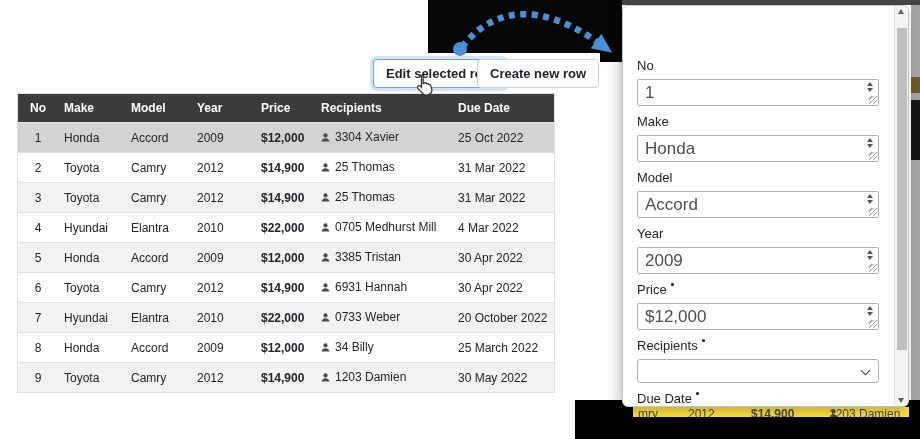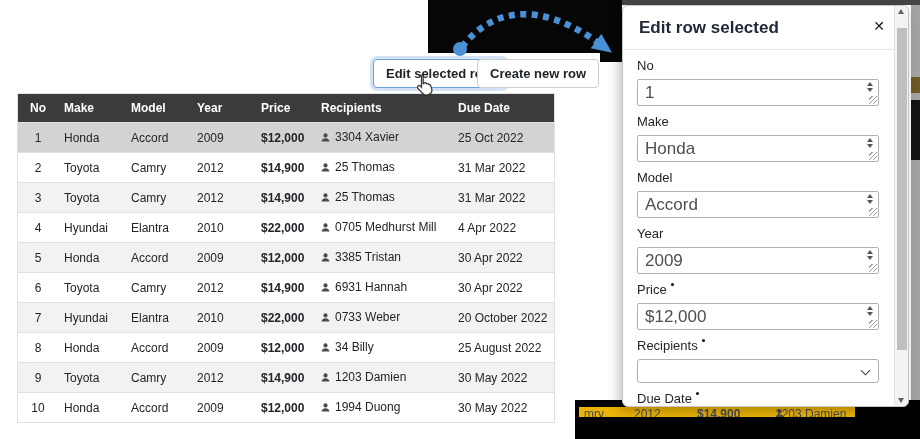--- a/index.html
+++ b/index.html
@@ -10,22 +10,22 @@
   }
   
   .arrow-bg{position:absolute;left:428px;top:0;width:194px;height:53px;background:#060606;}
   .arrow-bg2{position:absolute;left:600px;top:0;width:22px;height:62px;background:#060606;}
   .backdrop-top{position:absolute;left:622px;top:0;width:298px;height:5px;background:#454545;}
   .backdrop-bottom{position:absolute;left:575px;top:400px;width:345px;height:39px;background:#000;}
   .side-sliver{position:absolute;left:911px;top:5px;width:9px;height:395px;background:#a3a3a3;}
   .side-sliver .amber{position:absolute;left:0;top:72px;width:9px;height:16px;background:#6e5a24;}
   .side-sliver .dark{position:absolute;left:0;top:95px;width:9px;height:60px;background:#141414;}
   
-  .fragment{position:absolute;left:579px;top:407px;width:276px;height:10px;overflow:hidden;
-    background:#eab308;font-size:12px;color:#4a4a4a;line-height:15px;}
+  .fragment{position:absolute;left:633px;top:407px;width:276px;height:10px;overflow:hidden;
+    background:#fde047;font-size:12px;color:#4a4a4a;line-height:15px;}
   .fragment span{position:absolute;top:0;white-space:nowrap;}
   .fragment .f-price{font-weight:700;}
   
   .arrow-svg{position:absolute;left:440px;top:2px;width:180px;height:62px;z-index:4;}
   
   .btn{position:absolute;top:59px;height:29px;background:#fff;border-radius:4px;
     font-size:13px;font-weight:600;color:#212529;padding:0 12px;line-height:27px;
     font-family:"Liberation Sans", sans-serif;cursor:pointer;}
   .btn-edit{left:373px;border:1px solid #6ba3dc;box-shadow:0 0 0 3px rgba(120,165,225,.32);}
   .btn-create{left:477px;border:1px solid #cfcfcf;}
@@ -182,21 +182,21 @@
       <tr>
         <td class="c-no">4</td>
         <td class="c-make">Hyundai</td>
         <td class="c-model">Elantra</td>
         <td class="c-year">2010</td>
         <td class="c-price">$22,000</td>
         <td class="c-rec"><span class="person-ico"><svg width="9" height="9" viewBox="0 0 9 9">
               <circle cx="4.5" cy="2.4" r="2.1" fill="#4a4a4a"></circle>
               <path d="M0.6 8.6 c0-2.1 1.7-3.4 3.9-3.4 s3.9 1.3 3.9 3.4 z" fill="#4a4a4a"></path>
             </svg></span>0705 Medhurst Mill</td>
-        <td class="c-due">4 Apr 2022</td>
+        <td class="c-due">4 Mar 2022</td>
       </tr>
       <tr class="striped">
         <td class="c-no">5</td>
         <td class="c-make">Honda</td>
         <td class="c-model">Accord</td>
         <td class="c-year">2009</td>
         <td class="c-price">$12,000</td>
         <td class="c-rec"><span class="person-ico"><svg width="9" height="9" viewBox="0 0 9 9">
               <circle cx="4.5" cy="2.4" r="2.1" fill="#4a4a4a"></circle>
               <path d="M0.6 8.6 c0-2.1 1.7-3.4 3.9-3.4 s3.9 1.3 3.9 3.4 z" fill="#4a4a4a"></path>
@@ -230,54 +230,38 @@
       <tr>
         <td class="c-no">8</td>
         <td class="c-make">Honda</td>
         <td class="c-model">Accord</td>
         <td class="c-year">2009</td>
         <td class="c-price">$12,000</td>
         <td class="c-rec"><span class="person-ico"><svg width="9" height="9" viewBox="0 0 9 9">
               <circle cx="4.5" cy="2.4" r="2.1" fill="#4a4a4a"></circle>
               <path d="M0.6 8.6 c0-2.1 1.7-3.4 3.9-3.4 s3.9 1.3 3.9 3.4 z" fill="#4a4a4a"></path>
             </svg></span>34 Billy</td>
-        <td class="c-due">25 August 2022</td>
+        <td class="c-due">25 March 2022</td>
       </tr>
       <tr class="striped">
         <td class="c-no">9</td>
         <td class="c-make">Toyota</td>
         <td class="c-model">Camry</td>
         <td class="c-year">2012</td>
         <td class="c-price">$14,900</td>
         <td class="c-rec"><span class="person-ico"><svg width="9" height="9" viewBox="0 0 9 9">
               <circle cx="4.5" cy="2.4" r="2.1" fill="#4a4a4a"></circle>
               <path d="M0.6 8.6 c0-2.1 1.7-3.4 3.9-3.4 s3.9 1.3 3.9 3.4 z" fill="#4a4a4a"></path>
             </svg></span>1203 Damien</td>
         <td class="c-due">30 May 2022</td>
       </tr>
-      <tr>
-        <td class="c-no">10</td>
-        <td class="c-make">Honda</td>
-        <td class="c-model">Accord</td>
-        <td class="c-year">2009</td>
-        <td class="c-price">$12,000</td>
-        <td class="c-rec"><span class="person-ico"><svg width="9" height="9" viewBox="0 0 9 9">
-              <circle cx="4.5" cy="2.4" r="2.1" fill="#4a4a4a"></circle>
-              <path d="M0.6 8.6 c0-2.1 1.7-3.4 3.9-3.4 s3.9 1.3 3.9 3.4 z" fill="#4a4a4a"></path>
-            </svg></span>1994 Duong</td>
-        <td class="c-due">30 May 2022</td>
-      </tr>
     </tbody>
 </table>
 
 <div class="modal">
-  <div class="modal-header">
-    <div class="modal-title">Edit row selected</div>
-    <div class="modal-close">✕</div>
-  </div>
   <div class="modal-body">
       <div class="field-label"><span>No</span></div>
       <div class="input-box">
         <div class="input-text">1</div>
         <div class="stepper">
           <div class="tri-up"></div>
           <div class="tri-down"></div>
         </div>
         <div class="grip"></div>
       </div>

